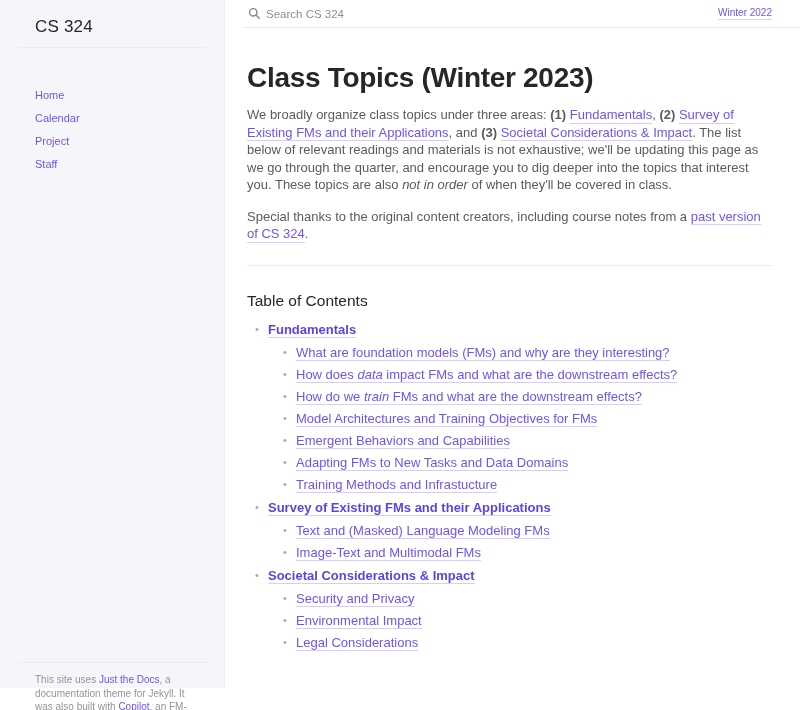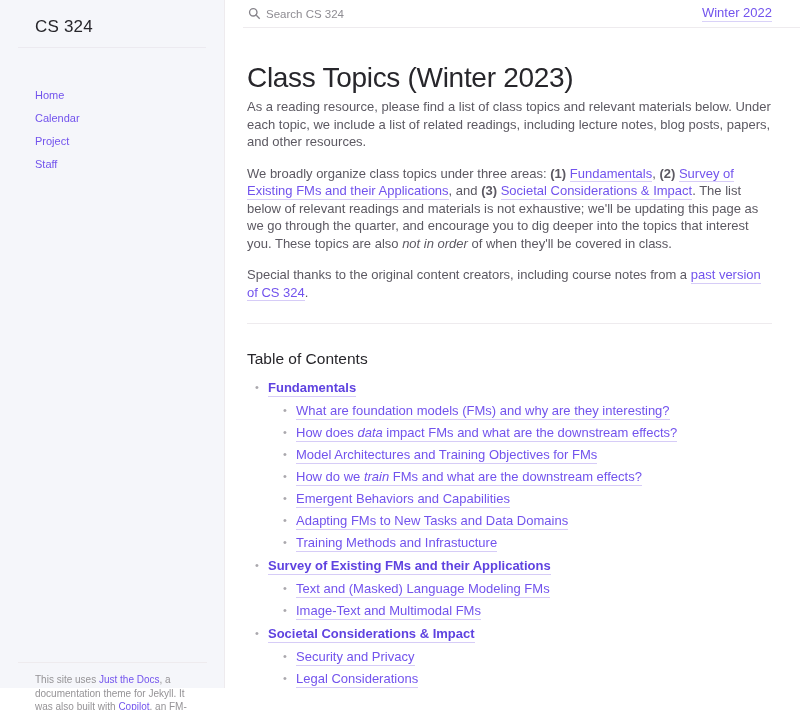--- a/index.html
+++ b/index.html
@@ -83,33 +83,33 @@
   }
   .search-box { display: flex; align-items: center; flex: 1; }
   .search-icon { width: 13px; height: 13px; margin-right: 5px; opacity: 0.75; }
   .search-input {
     border: none; outline: none; background: transparent;
     font-family: "Liberation Sans", "DejaVu Sans", sans-serif;
     font-size: 11.5px; color: #5c5962; width: 300px;
   }
   .search-input::placeholder { color: #8e8c92; opacity: 1; }
   .aux-link {
-    font-size: 13px;
+    font-size: 10px;
     color: #7253ed;
     text-decoration: none;
     border-bottom: 1px solid #d9d2f8;
     padding-bottom: 1px;
   }
 
   .content { padding: 0 45px 0 4px; }
 
   h1.page-title {
-    margin: 34px 0 4px;
+    margin: 34px 0 12px;
     font-size: 28px;
-    font-weight: 400;
+    font-weight: 700;
     letter-spacing: -0.3px;
     color: #27262b;
   }
   .content p {
     font-size: 13px;
     line-height: 17.5px;
     color: #5c5962;
     margin: 0 0 14px;
     max-width: 527px;
   }
@@ -186,53 +186,53 @@
           <line x1="10.2" y1="10.2" x2="14.4" y2="14.4"></line>
         </svg>
         <input class="search-input" type="text" placeholder="Search CS 324" style="">
       </div>
       <a class="aux-link">Winter 2022</a>
     </div>
 
     <div class="content">
       <h1 class="page-title">Class Topics (Winter 2023)</h1>
 
-      <p>As a reading resource, please find a list of class topics and relevant materials below. Under each topic, we include a list of related readings, including lecture notes, blog posts, papers, and other resources.</p>
 
       <p><span>We broadly organize class topics under three areas: </span><b>(1)</b><span> </span><a class="clink">Fundamentals</a><span>, </span><b>(2)</b><span> </span><a class="clink">Survey of Existing FMs and their Applications</a><span>, and </span><b>(3)</b><span> </span><a class="clink">Societal Considerations &amp; Impact</a><span>. The list below of relevant readings and materials is not exhaustive; we'll be updating this page as we go through the quarter, and encourage you to dig deeper into the topics that interest you. These topics are also </span><em>not in order</em><span> of when they'll be covered in class.</span></p>
 
       <p><span>Special thanks to the original content creators, including course notes from a </span><a class="clink">past version of CS 324</a><span>.</span></p>
 
       <hr class="rule">
 
       <h2 class="toc-heading">Table of Contents</h2>
 
       <ul class="toc">
         <li>
           <a class="clink toc-section">Fundamentals</a>
           <ul>
             <li><a class="clink">What are foundation models (FMs) and why are they interesting?</a></li>
             <li><a class="clink"><span>How does </span><em>data</em><span> impact FMs and what are the downstream effects?</span></a></li>
+            <li><a class="clink"><span>How do we </span><em>train</em><span> FMs and what are the downstream effects?</span></a></li>
             <li><a class="clink">Model Architectures and Training Objectives for FMs</a></li>
-            <li><a class="clink"><span>How do we </span><em>train</em><span> FMs and what are the downstream effects?</span></a></li>
             <li><a class="clink">Emergent Behaviors and Capabilities</a></li>
             <li><a class="clink">Adapting FMs to New Tasks and Data Domains</a></li>
             <li><a class="clink">Training Methods and Infrastucture</a></li>
           </ul>
         </li>
         <li>
           <a class="clink toc-section">Survey of Existing FMs and their Applications</a>
           <ul>
             <li><a class="clink">Text and (Masked) Language Modeling FMs</a></li>
             <li><a class="clink">Image-Text and Multimodal FMs</a></li>
           </ul>
         </li>
         <li>
           <a class="clink toc-section">Societal Considerations &amp; Impact</a>
           <ul>
             <li><a class="clink">Security and Privacy</a></li>
+            <li><a class="clink">Environmental Impact</a></li>
             <li><a class="clink">Legal Considerations</a></li>
           </ul>
         </li>
       </ul>
     </div>
   </main>
 </div>
 
 </body></html>

